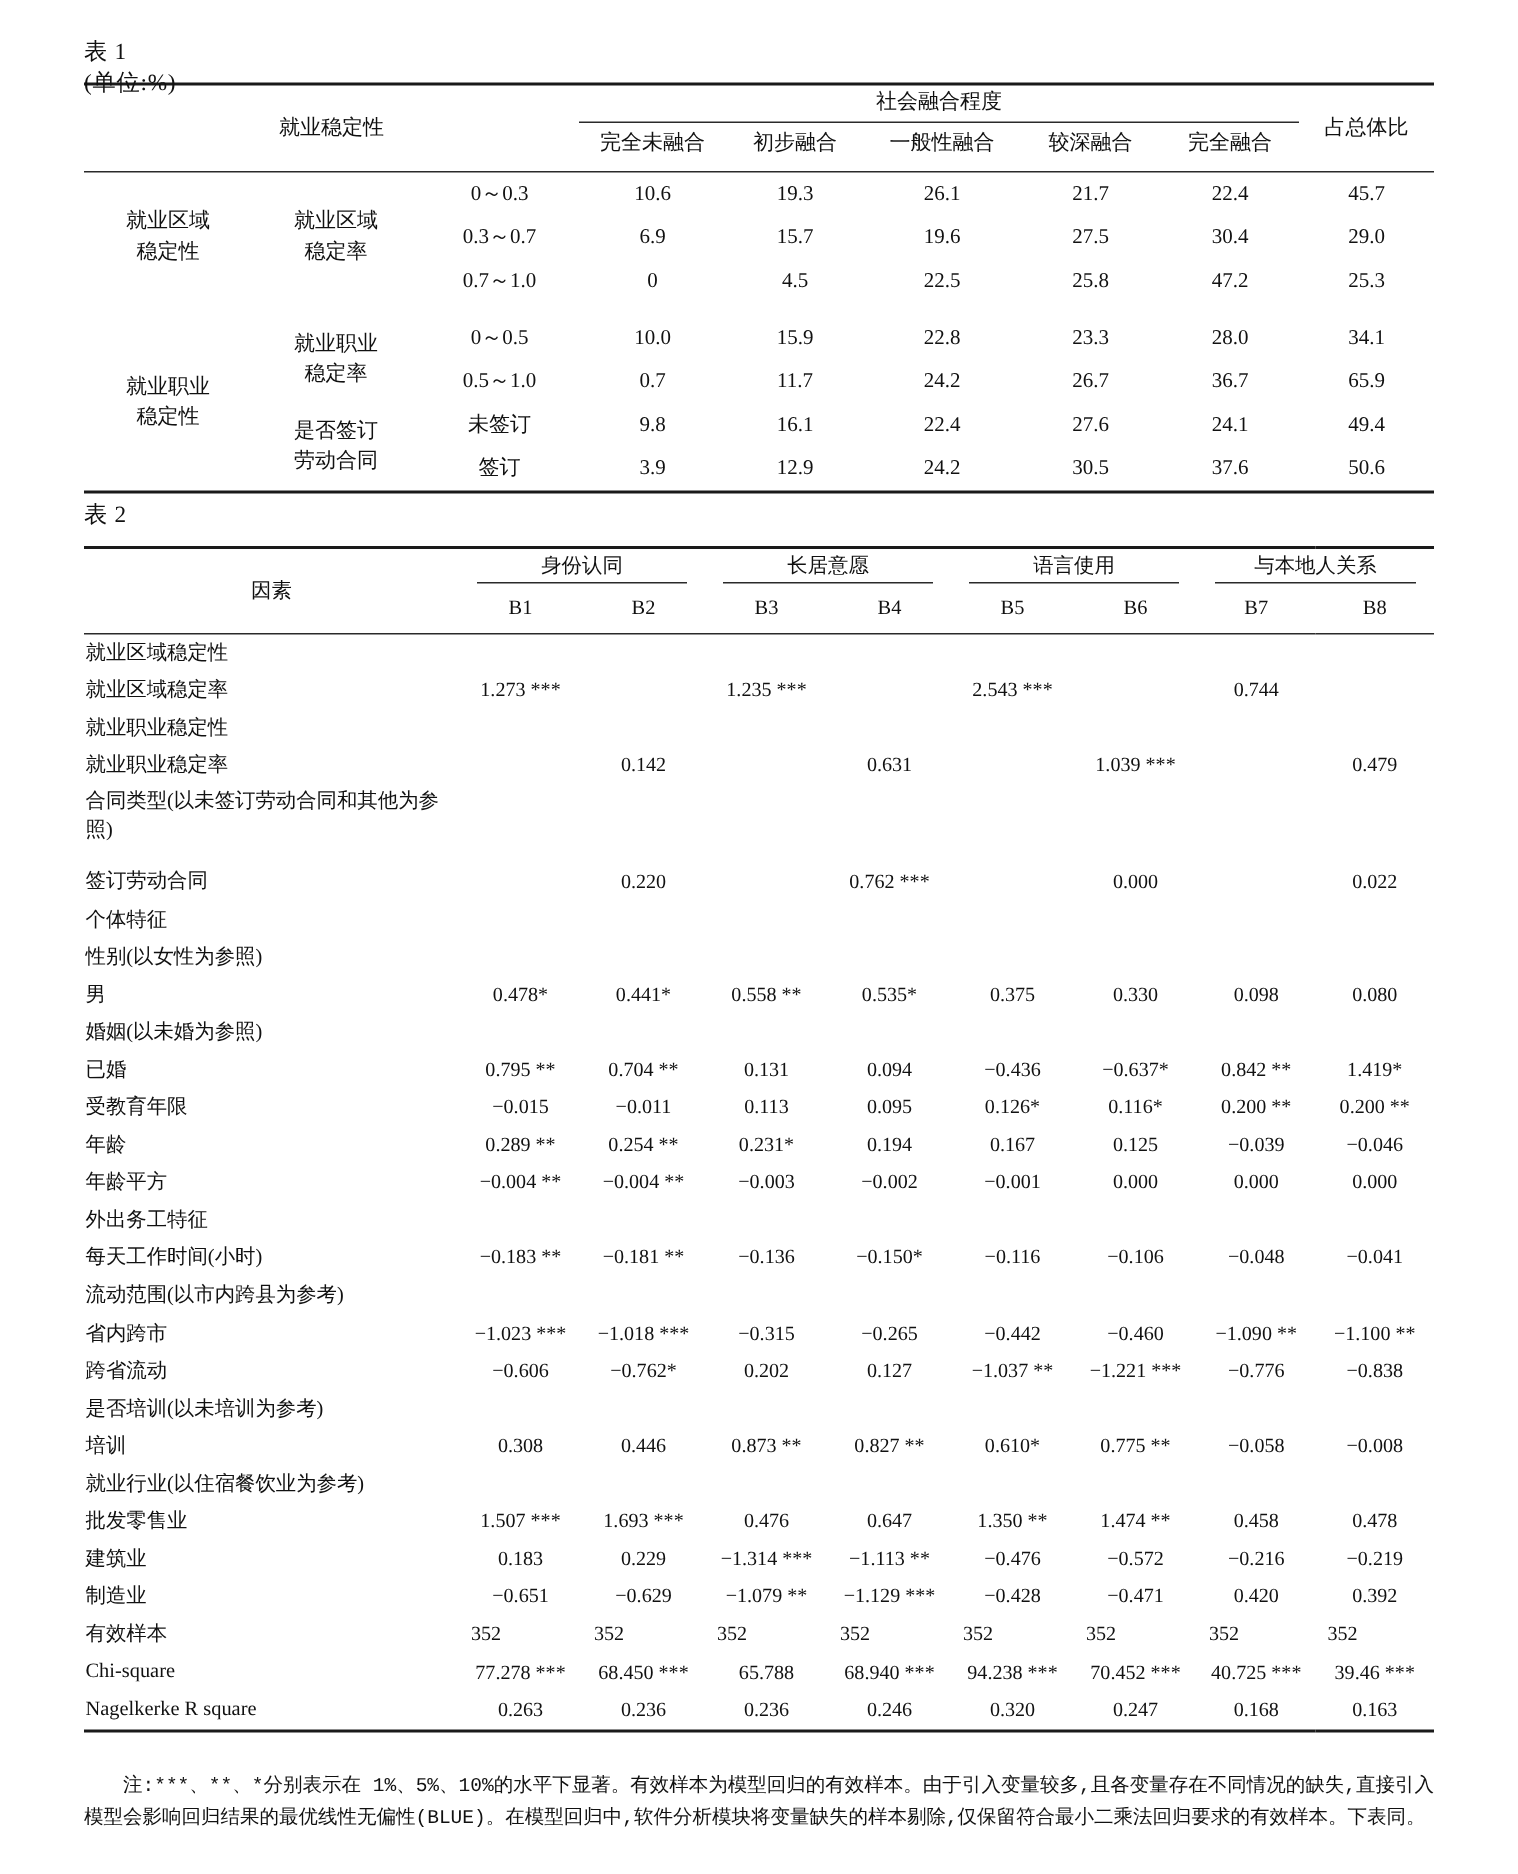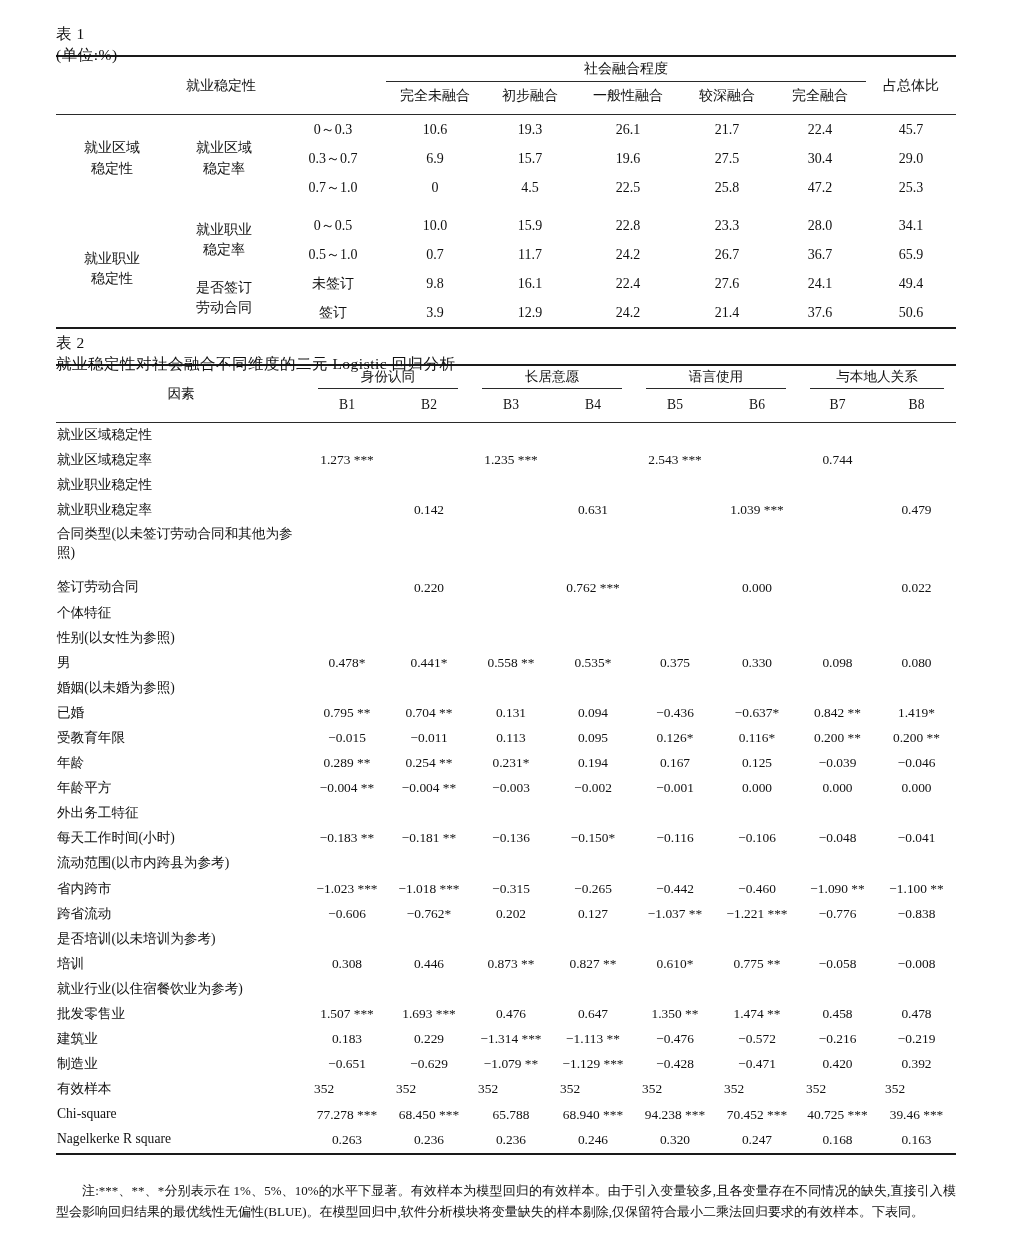--- a/index.html
+++ b/index.html
@@ -94,20 +94,21 @@
   
   #note {
     position: absolute;
     left: 56px;
     top: 1180px;
     width: 900px;
     font-size: 13px;
     line-height: 1.62;
     text-align: justify;
     text-indent: 2em;
+    font-family: Liberation Mono, monospace;
   }
 </style>
 </head>
 <body>
 
 <div class="page">
 
   <div class="tbl-wrap" id="t1">
 
     <div class="caption-row">
@@ -219,33 +220,32 @@
           <td class="cen datacell num">22.4</td>
           <td class="cen datacell num">27.6</td>
           <td class="cen datacell num">24.1</td>
           <td class="cen datacell num">49.4</td>
         </tr>
         <tr class="rule-bottom">
           <td class="cen datacell rule-bottom">签订</td>
           <td class="cen datacell num rule-bottom">3.9</td>
           <td class="cen datacell num rule-bottom">12.9</td>
           <td class="cen datacell num rule-bottom">24.2</td>
-          <td class="cen datacell num rule-bottom">21.4</td>
+          <td class="cen datacell num rule-bottom">30.5</td>
           <td class="cen datacell num rule-bottom">37.6</td>
           <td class="cen datacell num rule-bottom">50.6</td>
         </tr>
       </tbody>
     </table>
   </div>
 
   <div class="tbl-wrap" id="t2">
 
     <div class="caption-row">
       <span class="cap-left">表 2</span>
-      <span class="cap-mid">就业稳定性对社会融合不同维度的二元 Logistic 回归分析</span>
       <span class="cap-right" style="width:60px"></span>
     </div>
 
     <table class="bt">
       <colgroup>
         <col style="width:250px">
         <col style="width:82px">
           <col style="width:82px">
         <col style="width:82px">
           <col style="width:82px">

